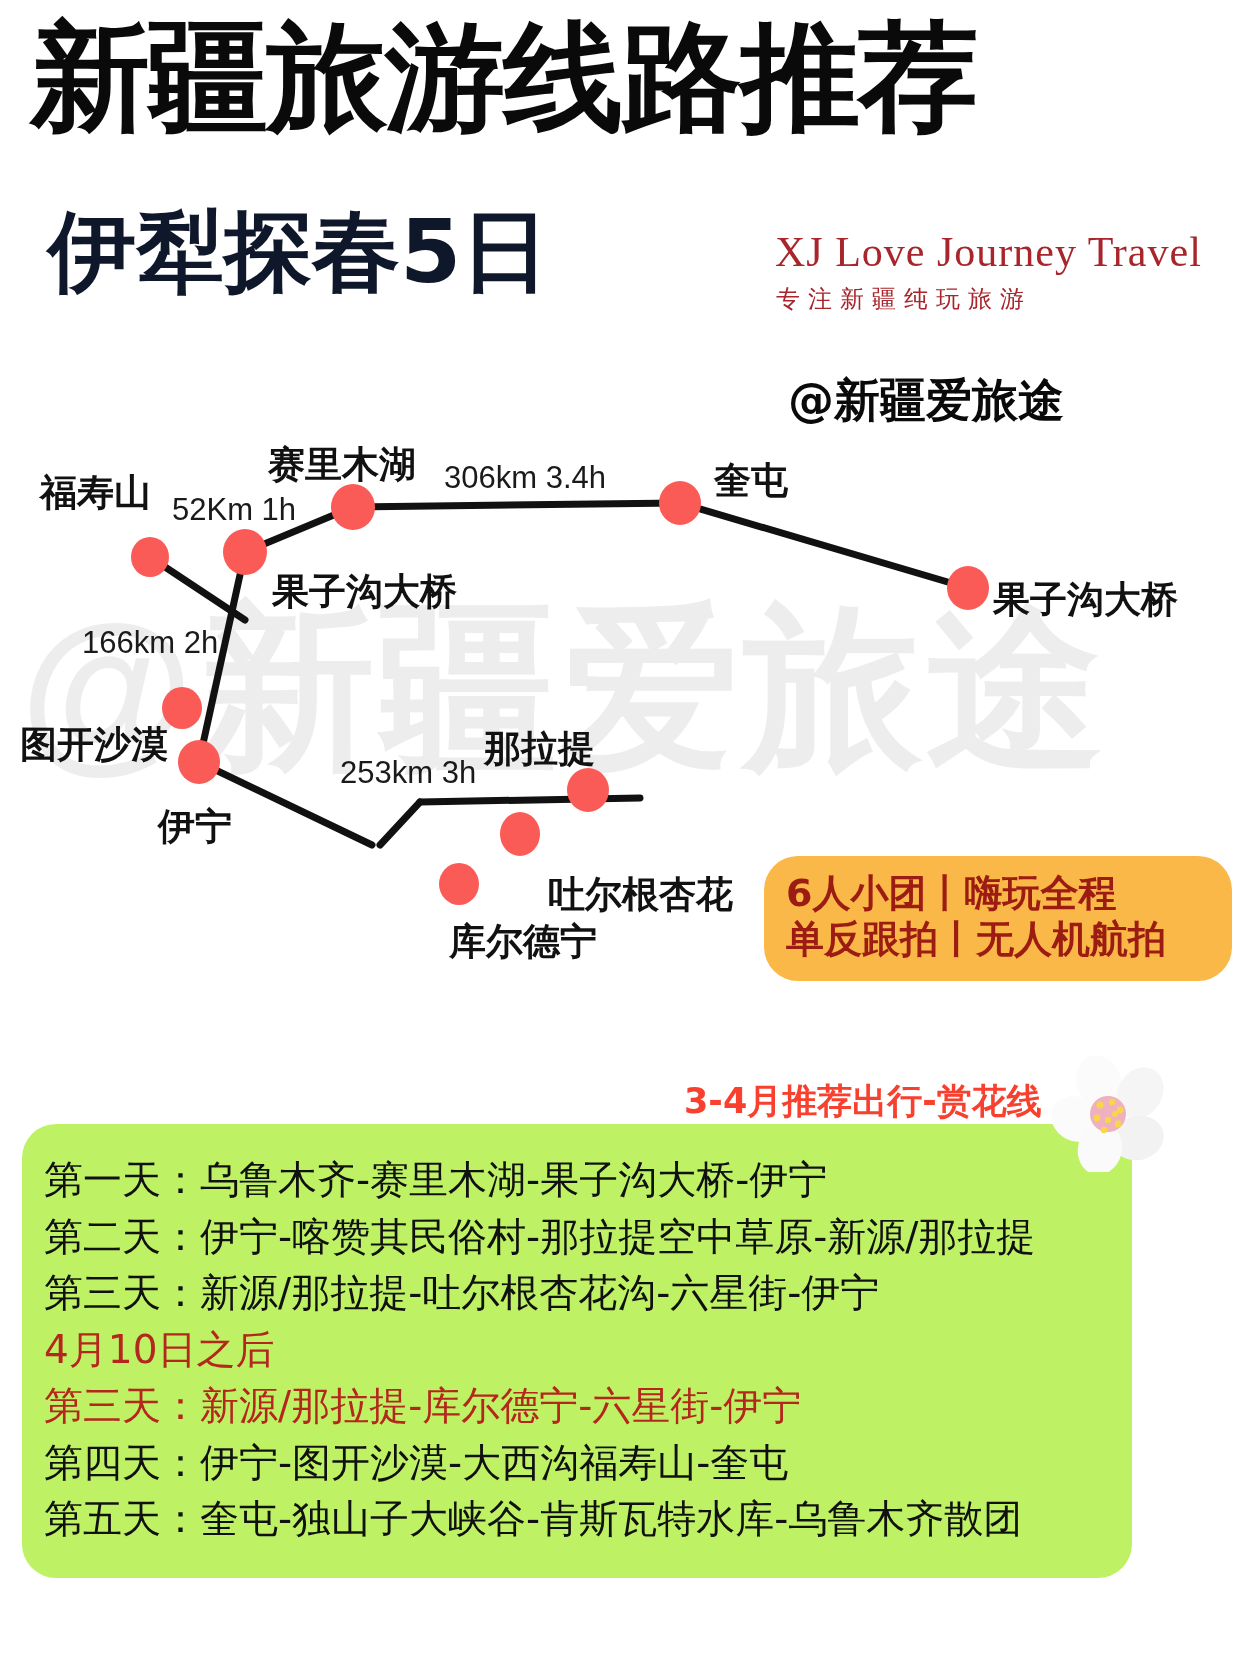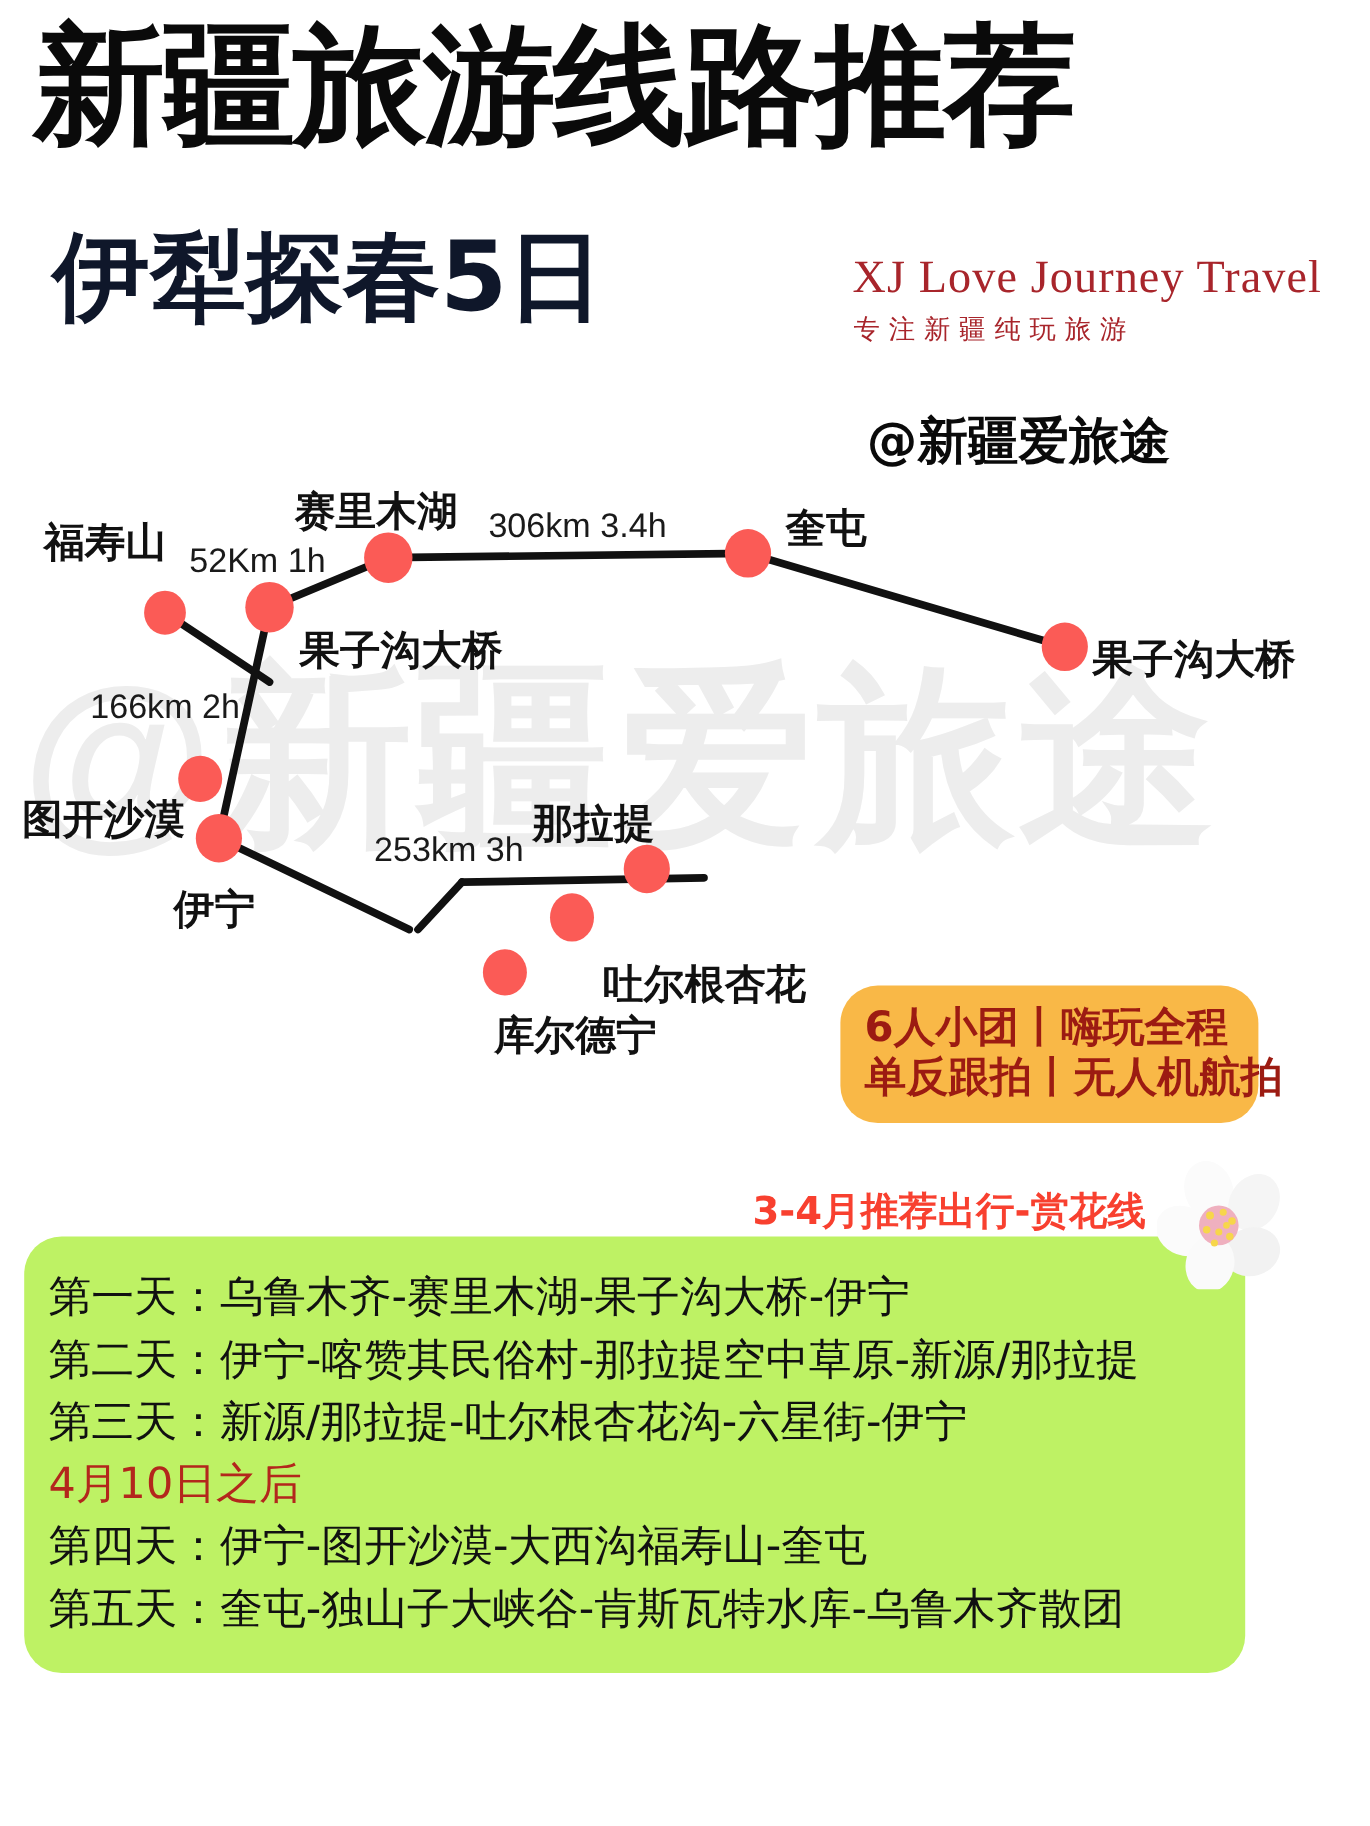--- a/index.html
+++ b/index.html
@@ -83,22 +83,22 @@
   .seg-label{
     position:absolute;
     font-size:31px;font-weight:400;color:#1a1a1a;
     font-family:"Liberation Sans","DejaVu Sans",sans-serif;
     white-space:nowrap;
     z-index:4;
   }
 
   
   .features{
-    position:absolute;left:764px;top:896px;
-    width:380px;
+    position:absolute;left:764px;top:856px;
+    width:468px;
     background:#f9b847;
     border-radius:34px;
     padding:14px 18px 18px 22px;
     box-sizing:border-box;
     z-index:3;
   }
   .features div{
     color:#9c1b12;
     font-size:38px;
     font-weight:700;
@@ -221,17 +221,18 @@
     <circle cx="66" cy="72" r="3.4" fill="#f7d64a"></circle>
     <circle cx="52" cy="78" r="3.2" fill="#f7d64a"></circle>
     <circle cx="63" cy="62" r="3.0" fill="#f7d64a"></circle>
   </svg>
 
   <div class="itinerary">
     <div class="line">第一天：乌鲁木齐-赛里木湖-果子沟大桥-伊宁</div>
     <div class="line">第二天：伊宁-喀赞其民俗村-那拉提空中草原-新源/那拉提</div>
     <div class="line">第三天：新源/那拉提-吐尔根杏花沟-六星街-伊宁</div>
     <div class="line note">4月10日之后</div>
+    <div class="line red">第三天：新源/那拉提-库尔德宁-六星街-伊宁</div>
     <div class="line">第四天：伊宁-图开沙漠-大西沟福寿山-奎屯</div>
     <div class="line">第五天：奎屯-独山子大峡谷-肯斯瓦特水库-乌鲁木齐散团</div>
   </div>
 
 </div>
 
 </body></html>

